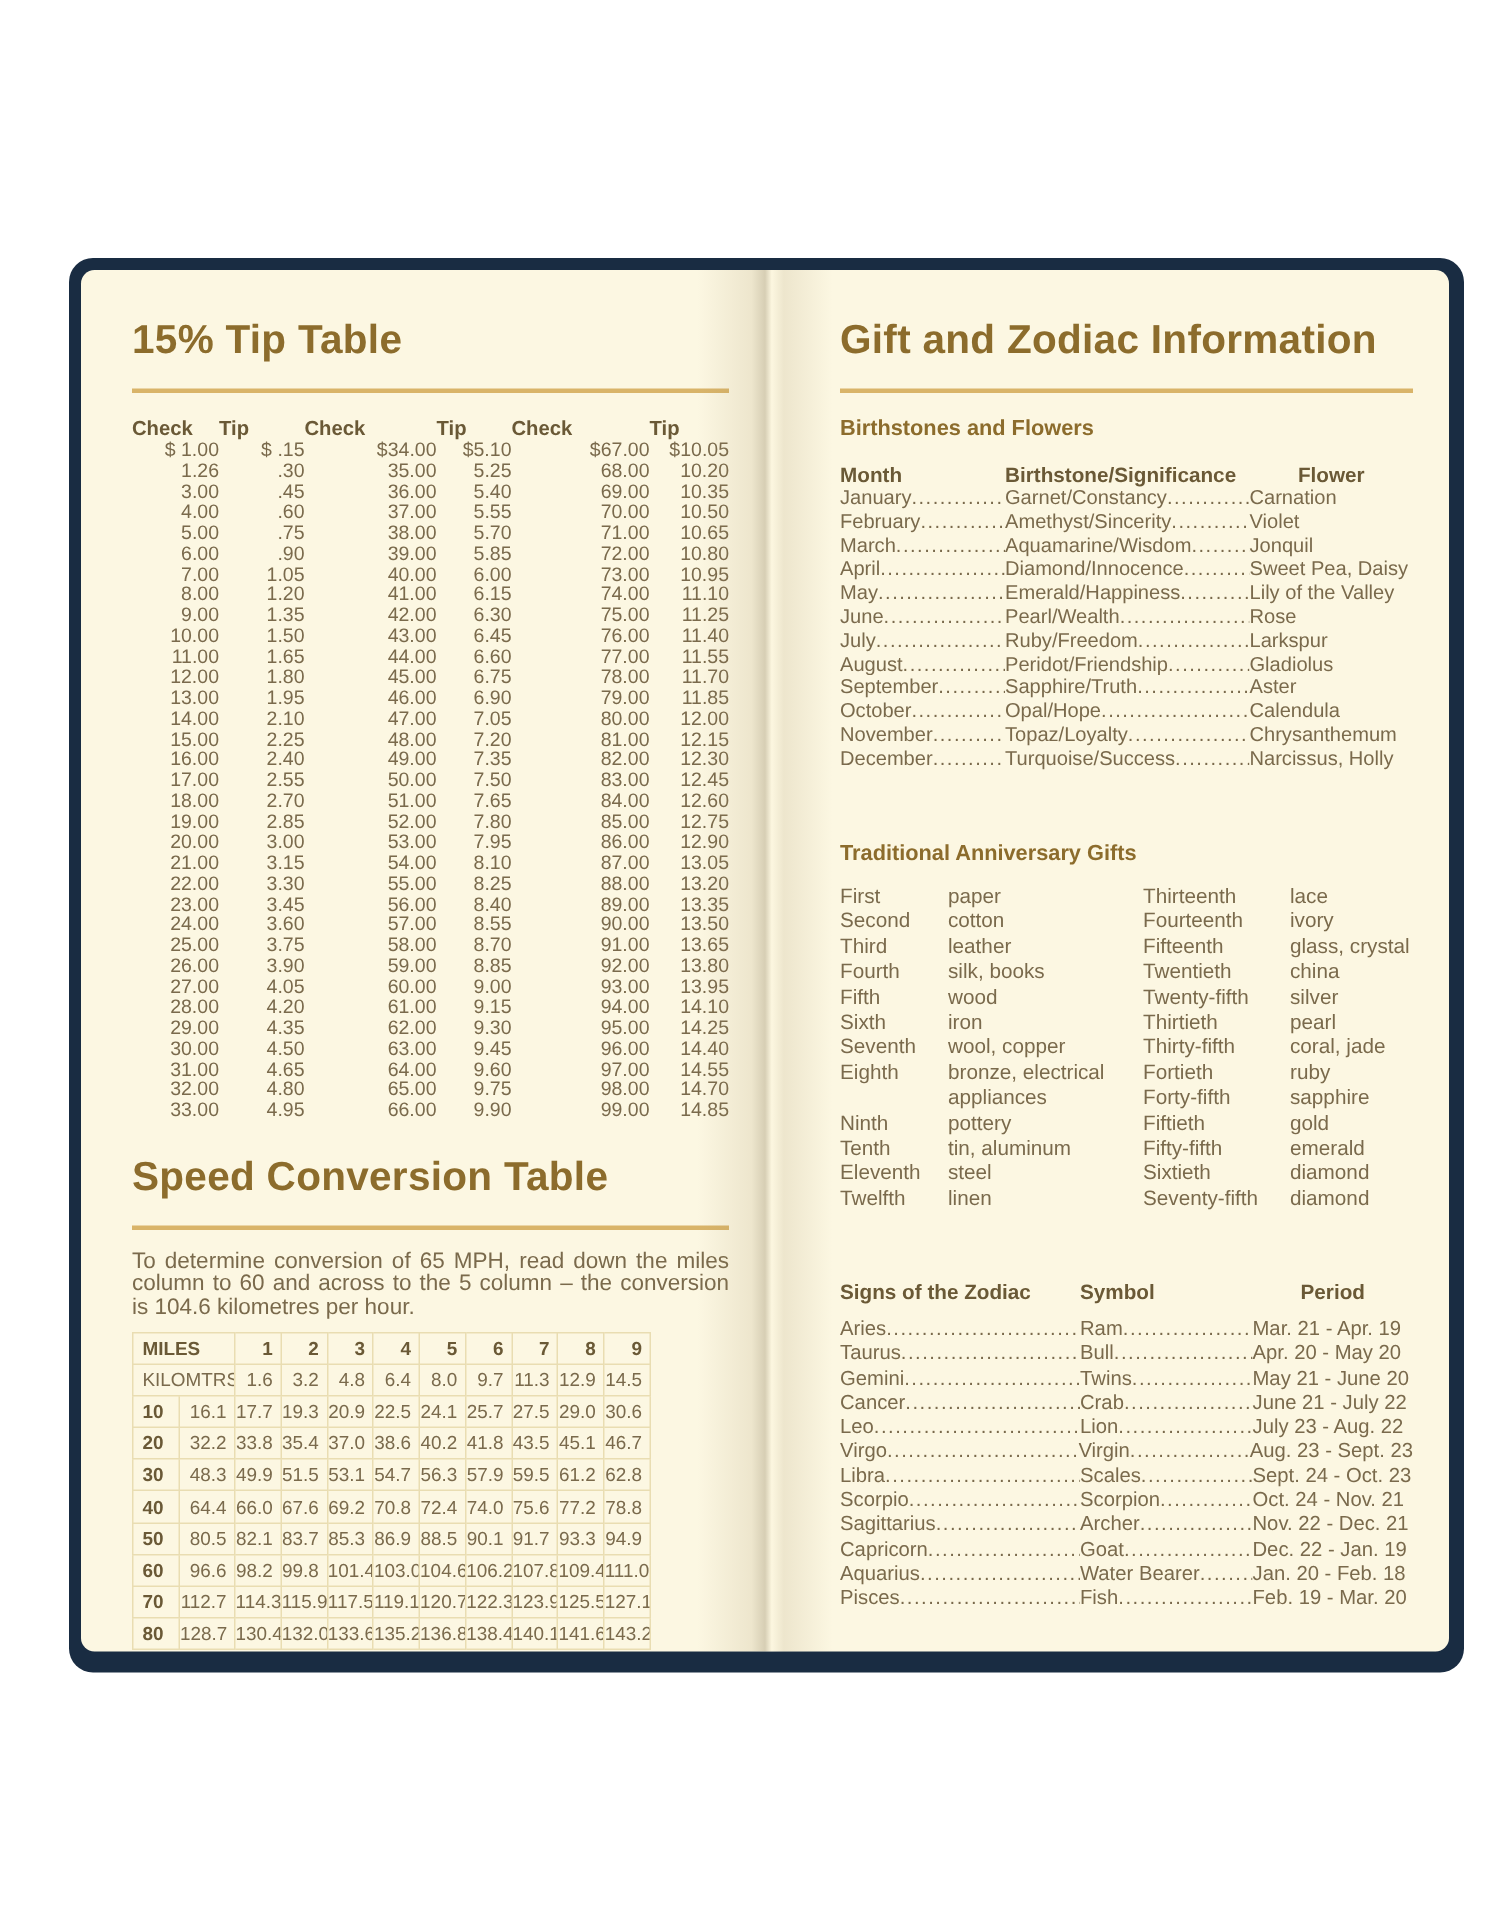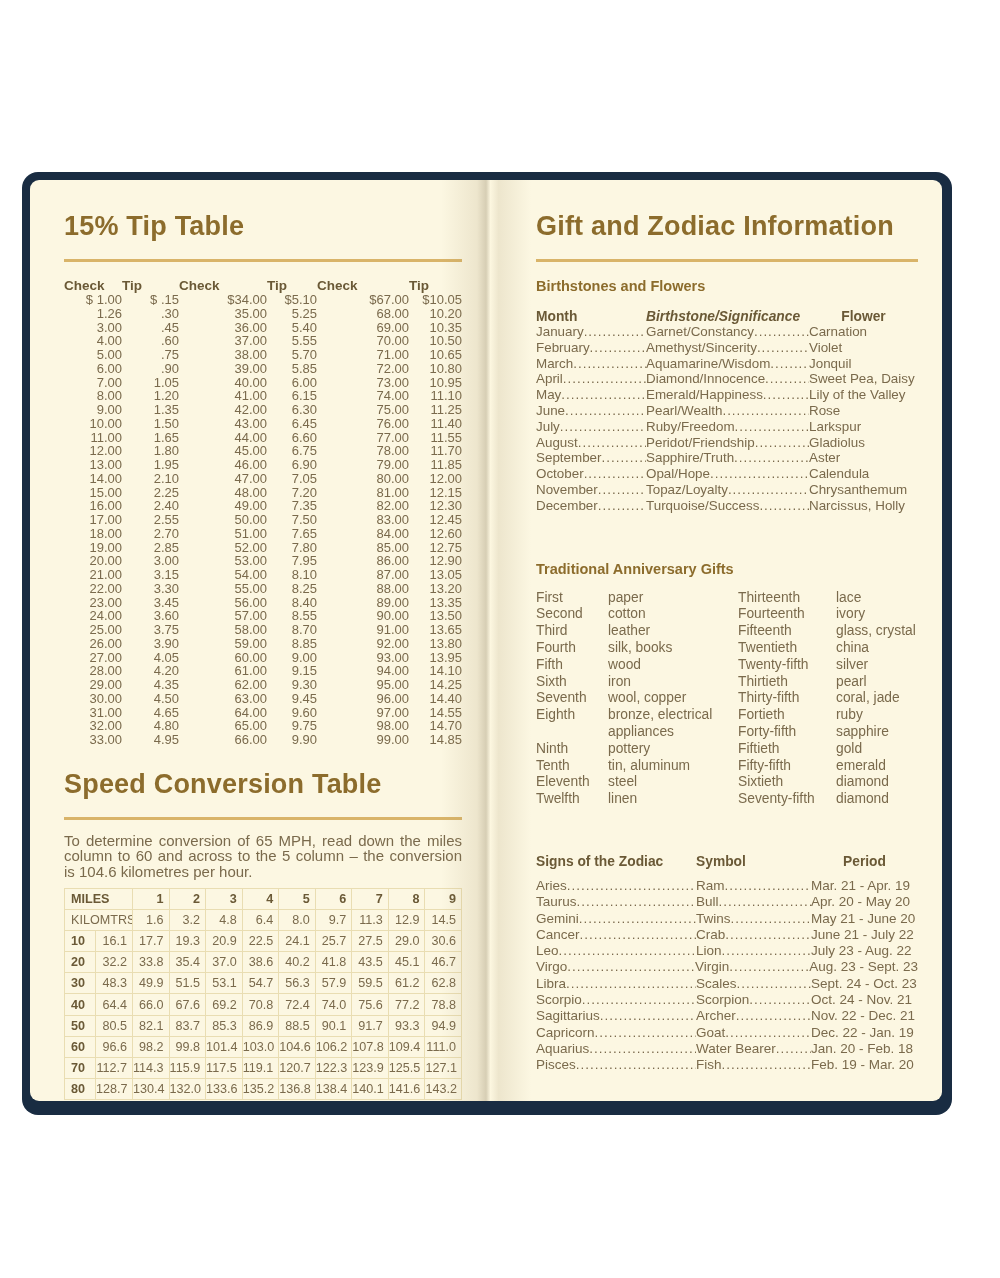--- a/index.html
+++ b/index.html
@@ -1,21 +1,21 @@
 <!DOCTYPE html>
 <html style="--cover: #192c42; --page: #fcf7e2; --heading: #8c6c2c; --rule: #d9b469; --text: #7a6a4c; --boldtext: #6a5936; --border: #e9ddb2;"><head>
 <meta charset="utf-8">
 <style>
   :root{
     --cover:#192c42; --page:#fcf7e2; --heading:#8c6c2c; --rule:#d9b469;
     --text:#7a6a4c; --boldtext:#6a5936; --border:#e9ddb2;
   }
   html,body{margin:0;padding:0;}
   body{width:1000px;height:1278px;background:#ffffff;font-family:"Liberation Sans",sans-serif;position:relative;overflow:hidden;}
-  .book{position:absolute;left:22px;top:172px;width:930px;height:943px;background:var(--cover,#192c42);
+  .book{position:absolute;left:46px;top:172px;width:930px;height:943px;background:var(--cover,#192c42);
         border-radius:16px;box-sizing:border-box;padding:8px 10px 14px 8px;}
   .pages{position:relative;width:100%;height:100%;background:var(--page,#fcf7e2);border-radius:9px;display:flex;overflow:hidden;}
   .gutter{position:absolute;top:0;bottom:0;left:411px;width:90px;pointer-events:none;
     background:linear-gradient(90deg,
       rgba(160,140,95,0) 0%,
       rgba(160,140,95,0.16) 40%,
       rgba(118,100,62,0.28) 50%,
       rgba(252,246,222,0.55) 55%,
       rgba(160,140,95,0.16) 64%,
       rgba(160,140,95,0) 100%);}
@@ -25,30 +25,30 @@
   h1{font-size:27px;font-weight:bold;color:var(--heading,#8c6c2c);margin:0;letter-spacing:0.2px;}
   .rule{height:3px;background:var(--rule,#d9b469);margin-top:17px;}
   
   .tip-head,.tip-row{display:grid;grid-template-columns:58px 57px 88px 50px 92px 53px;}
   .tip-head{margin-top:16px;}
   .tip-head span{font-weight:bold;font-size:13.5px;line-height:15px;color:var(--boldtext,#6a5936);white-space:pre;}
   .tip-row span{font-size:13px;line-height:13.75px;color:var(--text,#7a6a4c);text-align:right;white-space:pre;}
   
   .speed-title{margin-top:22px;}
   .intro{margin:13px 0 0;font-size:15px;line-height:15.6px;text-align:justify;color:var(--text,#7a6a4c);width:398px;}
-  table.speed{border-collapse:collapse;table-layout:fixed;width:398px;margin-top:8px;}
+  table.speed{border-collapse:collapse;table-layout:fixed;width:346px;margin-top:8px;}
   table.speed td{border:1px solid var(--border,#e9ddb2);font-size:12.6px;color:var(--text,#7a6a4c);
                  text-align:right;padding:2px 5px 2px 0;height:16.2px;overflow:hidden;}
   table.speed td.lbl{text-align:left;padding-left:6px;}
   table.speed td.bd{font-weight:bold;color:var(--boldtext,#6a5936);}
   
   h2{font-size:14.5px;font-weight:bold;color:var(--heading,#8c6c2c);margin:0;}
   .bs-heading{margin-top:16px;}
   .bs-head{display:flex;margin-top:15px;font-weight:bold;font-size:13.8px;color:var(--boldtext,#6a5936);line-height:15px;align-items:center;}
-  .bs-h1{width:110px;} .bs-h2{width:163px;font-style:italic;} .bs-h3{flex:1;text-align:center;}
+  .bs-h1{width:110px;} .bs-h2{width:163px;} .bs-h3{flex:1;text-align:center;}
   .lead-row{display:flex;font-size:13.4px;line-height:15.8px;color:var(--text,#7a6a4c);}
   .cell{display:flex;overflow:hidden;white-space:nowrap;}
   .bs-c1{width:110px;} .bs-c2{width:163px;}
   .last-col{flex:1;white-space:nowrap;overflow:visible;}
   .dots{flex:1;overflow:hidden;white-space:nowrap;}
   .dots::after{content:"..........................................................................................";letter-spacing:1px;}
   .ann-heading{margin-top:47px;}
   .ann-wrap{display:flex;margin-top:13px;}
   .ann-col{width:202px;} .ann-col.rt{flex:1;}
   .ann-row{display:flex;font-size:13.8px;line-height:16.8px;color:var(--text,#7a6a4c);}

